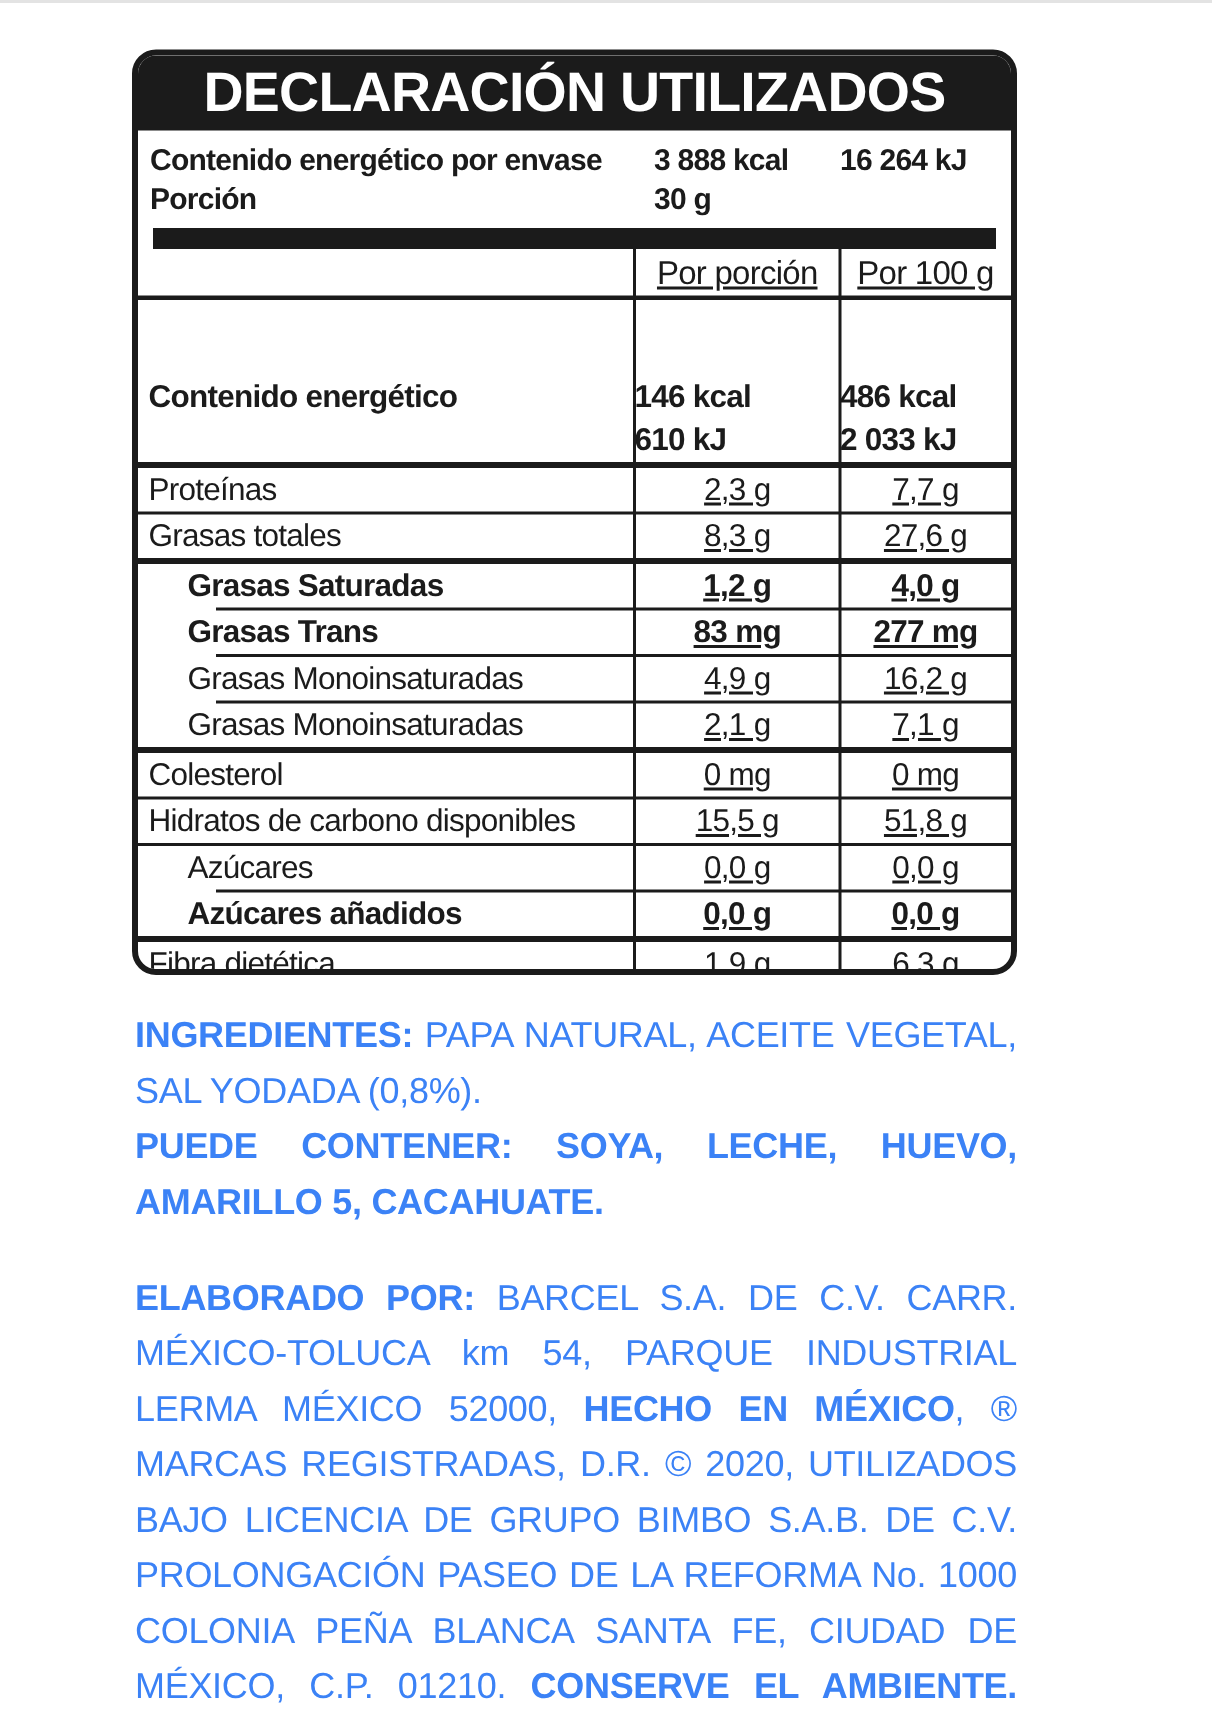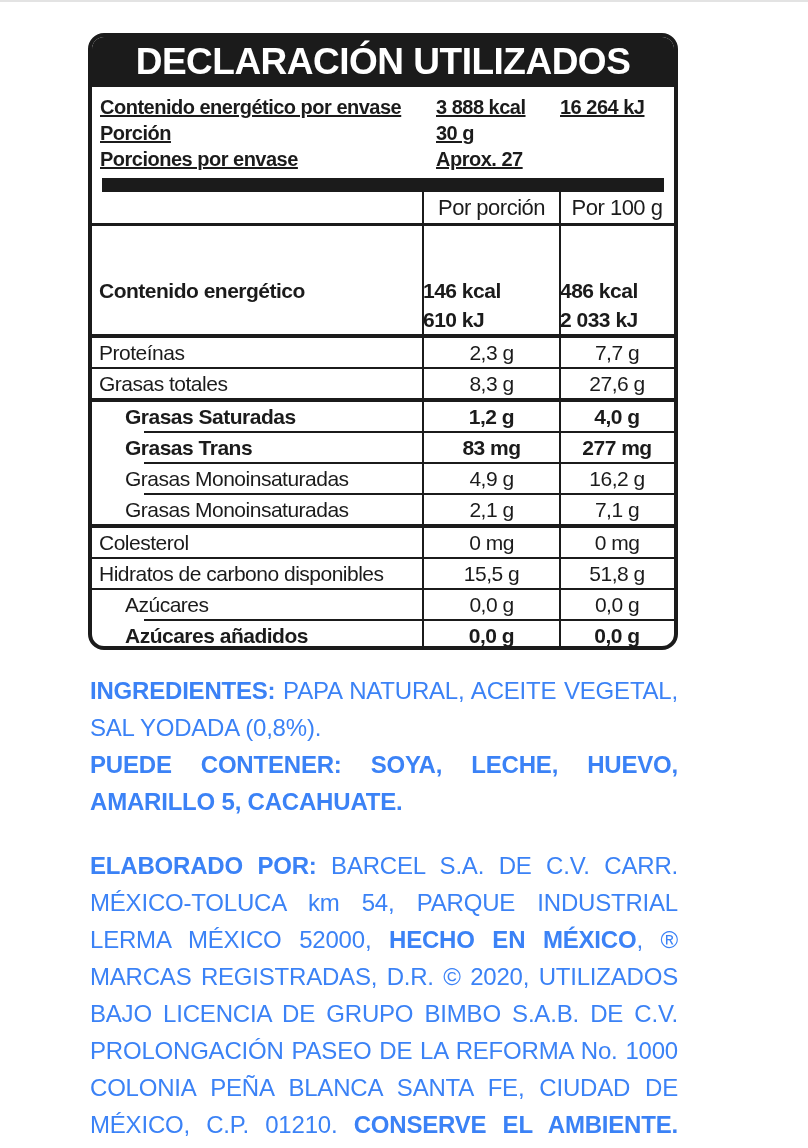--- a/index.html
+++ b/index.html
@@ -23,21 +23,20 @@
     border:4px solid var(--ink);border-radius:16px;background:var(--paper);
     overflow:hidden;
   }
   .title-bar{
     height:50px;background:var(--ink);color:#fff;
     display:flex;align-items:center;justify-content:center;
     font-weight:bold;font-size:37px;letter-spacing:-0.5px;white-space:nowrap;
   }
   .summary{
     padding:7px 6px 6px 8px;
-    text-decoration:underline;
   }
   .summary-row{
     display:grid;grid-template-columns:336px 124px 1fr;
     font-weight:bold;font-size:20px;line-height:26px;letter-spacing:-0.5px;
   }
   .summary-row .lab{white-space:nowrap;}
   .summary-row .val{text-align:left;white-space:nowrap;}
   .sep-bar{
     height:14px;background:var(--ink);margin:0 10px;
   }
@@ -46,21 +45,21 @@
   .vline{position:absolute;top:0;bottom:0;width:2px;background:var(--ink);}
   .vline.v1{left:330px;}
   .vline.v2{left:467px;}
 
   .grid-row{
     display:grid;grid-template-columns:331px 137px 114px;
     align-items:center;font-size:21px;letter-spacing:-0.5px;
   }
   .grid-row .cell-label{padding-left:7px;white-space:nowrap;}
   .grid-row.indent .cell-label{padding-left:33px;}
-  .grid-row .cell-val{text-align:center;white-space:nowrap;}
+  .grid-row .cell-val{text-align:center;white-space:nowrap;text-decoration:underline;}
   .grid-row.bold{font-weight:bold;}
 
   .col-head{height:31px;font-size:22px;}
   .std{height:29px;}
   .last{height:34px;}
 
   .rule{height:0;border-top:2px solid var(--ink);}
   .rule.strong{border-top-width:3px;height:0;}
   .rule.double{height:4px;border-top:2px solid var(--ink);border-bottom:2px solid var(--ink);}
   .rule.inset{margin-left:52px;}
@@ -97,25 +96,20 @@
 
     <div class="summary">
       <div class="summary-row">
         <span class="lab">Contenido energético por envase</span>
         <span class="val">3 888 kcal</span>
         <span class="val">16 264 kJ</span>
       </div>
       <div class="summary-row">
         <span class="lab">Porción</span>
         <span class="val">30 g</span>
-        <span class="val"></span>
-      </div>
-      <div class="summary-row">
-        <span class="lab">Porciones por envase</span>
-        <span class="val">Aprox. 27</span>
         <span class="val"></span>
       </div>
     </div>
 
     <div class="sep-bar"></div>
 
     <div class="table-area">
       <div class="vline v1"></div>
       <div class="vline v2"></div>
 

